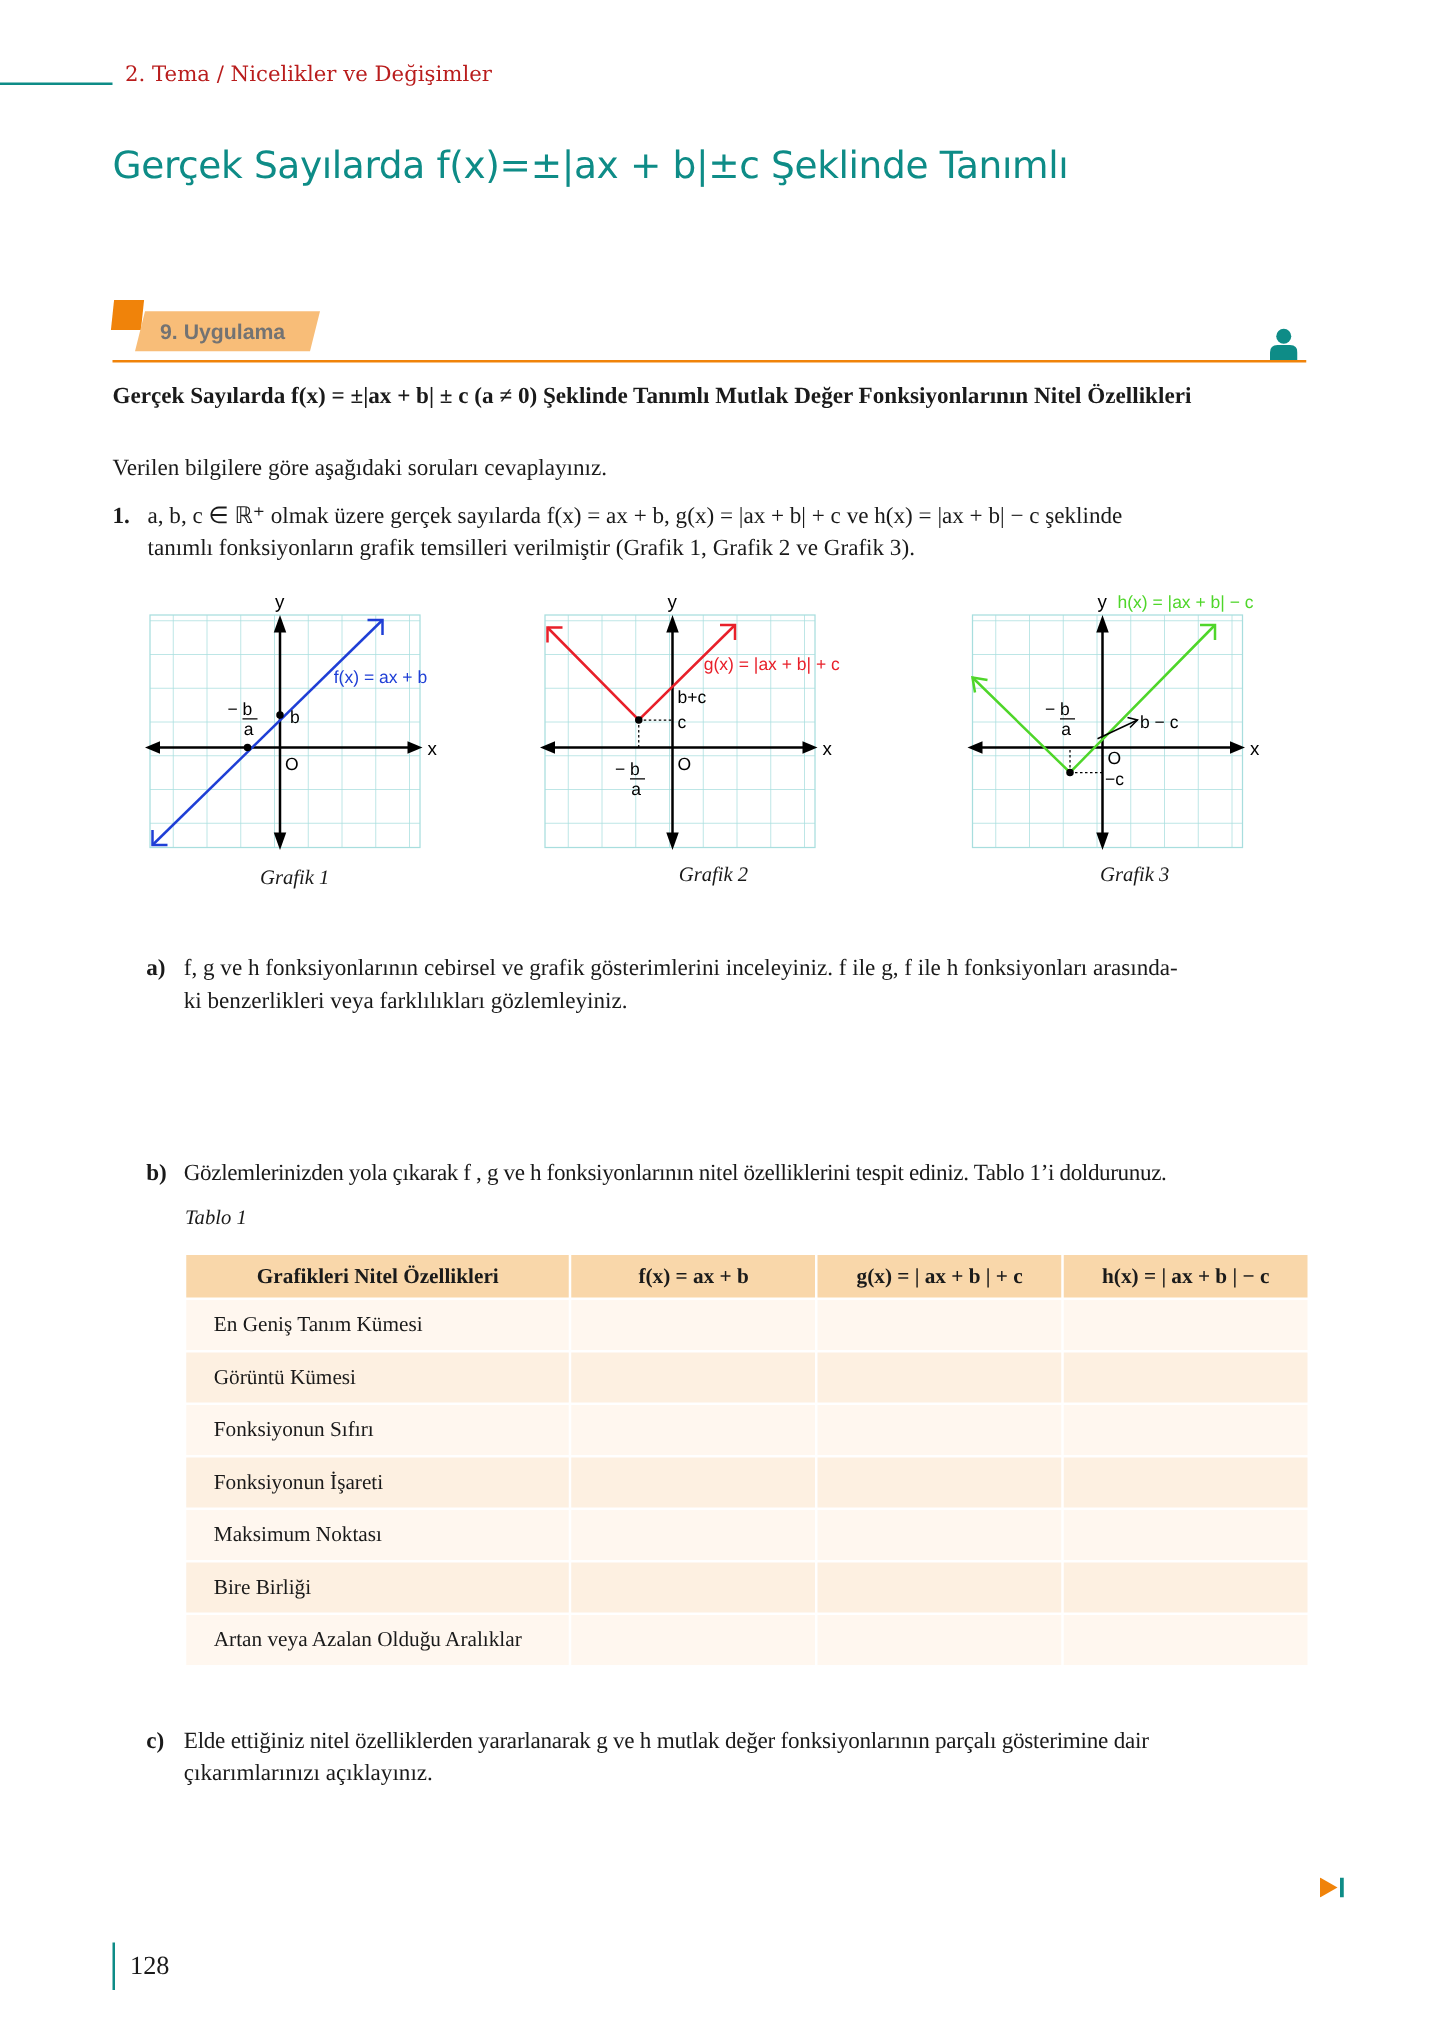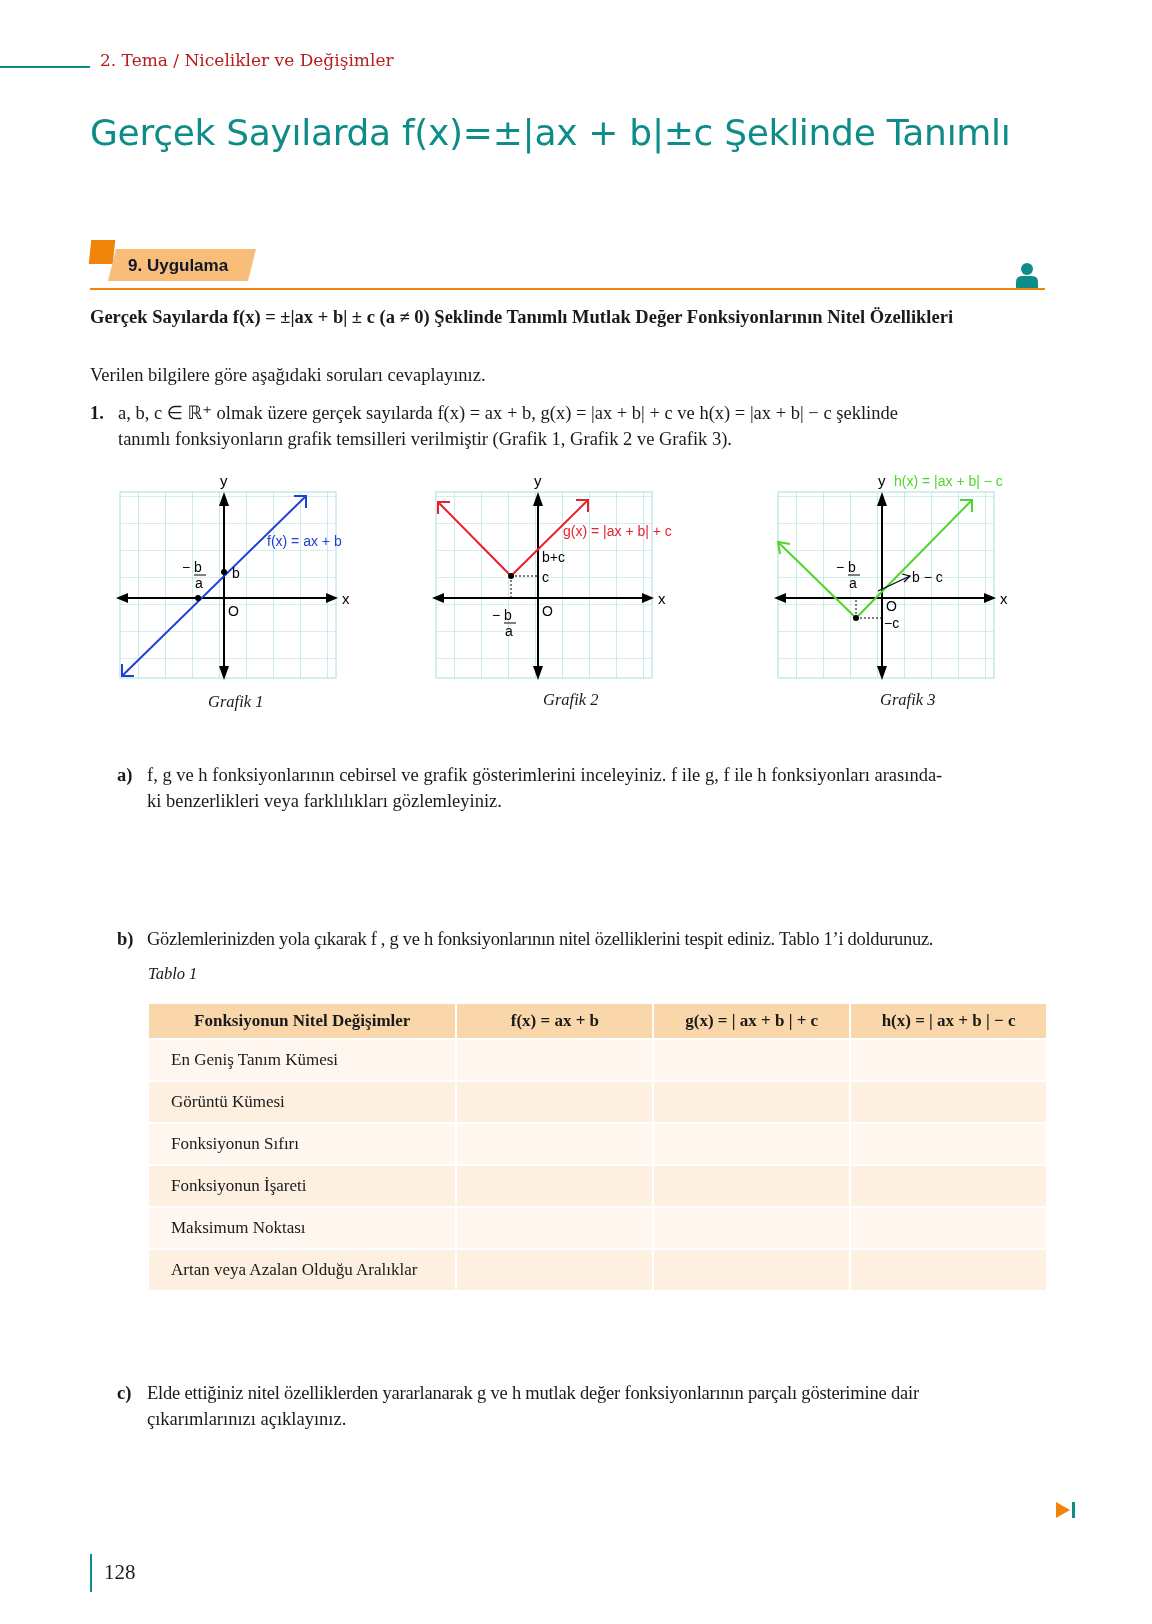--- a/index.html
+++ b/index.html
@@ -1,23 +1,23 @@
 <!DOCTYPE html>
 <html><head>
 <meta charset="utf-8">
 <style>
   html,body{margin:0;padding:0;background:#fff;}
   body{width:1152px;height:1624px;position:relative;overflow:hidden;font-family:"Liberation Serif",serif;color:#1a1a1a;}
   .abs{position:absolute;}
   .hdr-line{left:0;top:66px;width:90px;height:2px;background:#0e8c87;}
   .hdr-text{left:100px;top:50px;font-size:17px;color:#b91c1c;font-family:"DejaVu Serif",serif;}
-  .title{left:90px;top:112px;font-family:"DejaVu Sans",sans-serif;font-size:36px;line-height:42px;color:#0e8c87;letter-spacing:-0.3px;}
+  .title{left:90px;top:112px;font-family:"DejaVu Sans",sans-serif;font-size:30px;line-height:42px;color:#0e8c87;letter-spacing:-0.3px;}
   .badge-sq{left:90px;top:240px;width:24px;height:24px;background:#f0830a;transform:skewX(-6deg);}
   .badge{left:112px;top:249px;width:140px;height:32px;background:#f8bd78;transform:skewX(-14deg);}
-  .badge-text{left:128px;top:256px;font-family:"Liberation Sans",sans-serif;font-weight:bold;font-size:17px;color:#0f172a;}
+  .badge-text{left:128px;top:256px;font-family:"Liberation Sans",sans-serif;font-weight:bold;font-size:17px;color:#737373;}
   .orange-rule{left:90px;top:288px;width:955px;height:2px;background:#f0830a;}
   .person{left:1016px;top:262px;width:22px;height:26px;}
   .subhead{left:90px;top:305px;width:930px;font-size:18.5px;font-weight:bold;line-height:25px;}
   .para{font-size:18.5px;line-height:26px;}
   .grid{position:absolute;}
   .cap{font-style:italic;font-size:16.5px;}
   table.t{border-collapse:separate;border-spacing:2px 2px;position:absolute;left:147px;top:1002px;width:901px;font-size:17px;}
   table.t th{background:#f9d7aa;height:32px;font-weight:bold;font-size:17px;}
   table.t td{height:38px;padding-left:22px;}
   table.t tr:nth-child(odd) td{background:#fff7ef;}
@@ -157,21 +157,21 @@
 
 <div class="abs para" style="left:117px;top:926px;width:940px;">
   <span style="font-weight:bold;position:absolute;left:0;">b)</span>
   <div style="padding-left:30px;letter-spacing:-0.3px;">Gözlemlerinizden yola çıkarak f , g ve h fonksiyonlarının nitel özelliklerini tespit ediniz. Tablo 1’i doldurunuz.</div>
 </div>
 <div class="abs cap" style="left:148px;top:964px;">Tablo 1</div>
 
 <table class="t">
   <thead>
     <tr>
-      <th style="width:300px;">Fonksiyonun Nitel Değişimler</th>
+      <th style="width:300px;">Grafikleri Nitel Özellikleri</th>
       <th style="width:190px;">f(x) = ax + b</th>
       <th style="width:190px;">g(x) = | ax + b | + c</th>
       <th style="width:190px;">h(x) = | ax + b | − c</th>
     </tr>
   </thead>
   <tbody>
     <tr>
         <td>En Geniş Tanım Kümesi</td>
         <td></td>
         <td></td>
@@ -195,20 +195,26 @@
         <td></td>
         <td></td>
       </tr>
     <tr>
         <td>Maksimum Noktası</td>
         <td></td>
         <td></td>
         <td></td>
       </tr>
     <tr>
+        <td>Bire Birliği</td>
+        <td></td>
+        <td></td>
+        <td></td>
+      </tr>
+    <tr>
         <td>Artan veya Azalan Olduğu Aralıklar</td>
         <td></td>
         <td></td>
         <td></td>
       </tr>
   </tbody>
 </table>
 
 <div class="abs para" style="left:117px;top:1380px;width:940px;">
   <span style="font-weight:bold;position:absolute;left:0;">c)</span>

